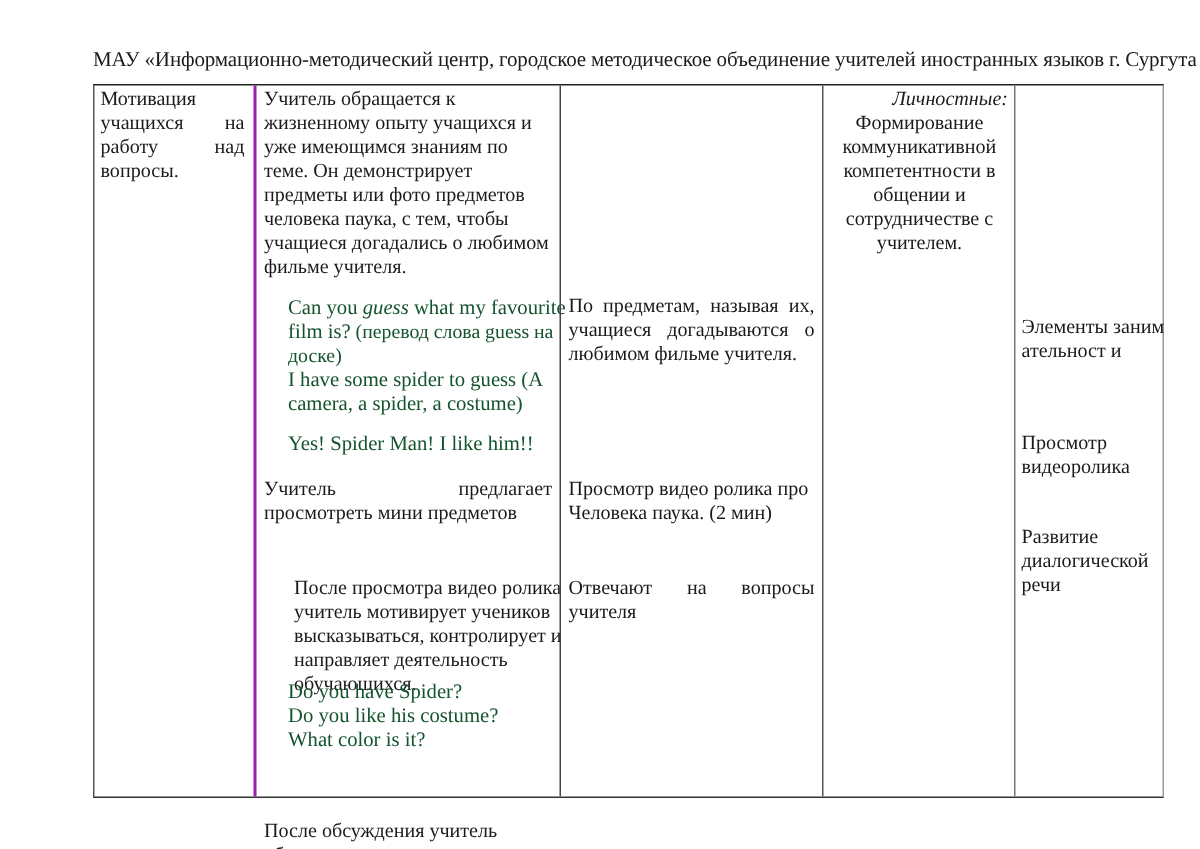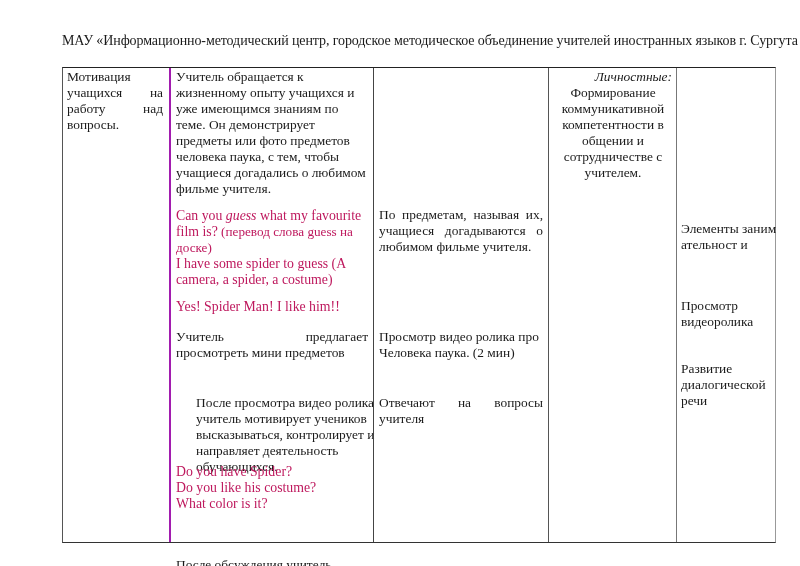--- a/index.html
+++ b/index.html
@@ -4,32 +4,32 @@
   <style>
     html, body { margin: 0; padding: 0; }
     body {
       width: 800px; height: 566px; background: #ffffff; position: relative; overflow: hidden;
       font-family: "Liberation Serif", "DejaVu Serif", serif; color: #1a1a1a;
     }
     .header {
       position: absolute; left: 62px; top: 33px; font-size: 14px; white-space: nowrap; letter-spacing: -0.1px;
     }
     .table {
-      position: absolute; left: 62px; top: 67px; width: 714px; height: 476px;
+      position: absolute; left: 62px; top: 56px; width: 714px; height: 476px;
       border-top: 1.5px solid #222; border-bottom: 1.5px solid #333; border-left: 1px solid #555; border-right: 1.5px solid #999;
       box-sizing: border-box;
     }
     .col { position: absolute; top: 0; bottom: 0; box-sizing: border-box; }
     .col.c1 { left: 0; width: 106px; }
     .col.c2 { left: 106px; width: 204px; border-left: 2px solid #a21caf; }
     .col.c3 { left: 310px; width: 175px; border-left: 1.5px solid #444; }
     .col.c4 { left: 485px; width: 128px; border-left: 1.5px solid #555; }
     .col.c5 { left: 613px; width: 101px; border-left: 1.5px solid #777; }
     .t { position: absolute; font-size: 13.4px; line-height: 16px; }
-    .en { font-size: 13.8px; color: #be185d; }
+    .en { font-size: 13.8px; color: #14532d; margin-left: 16px; }
     .just-nl { text-align: justify; }
     .it { font-style: italic; }
     .row { display: flex; justify-content: space-between; }
   </style>
 </head>
 <body>
 
 <div class="header">МАУ «Информационно-методический центр, городское методическое объединение учителей иностранных языков г. Сургута</div>
 
 <div class="table">

